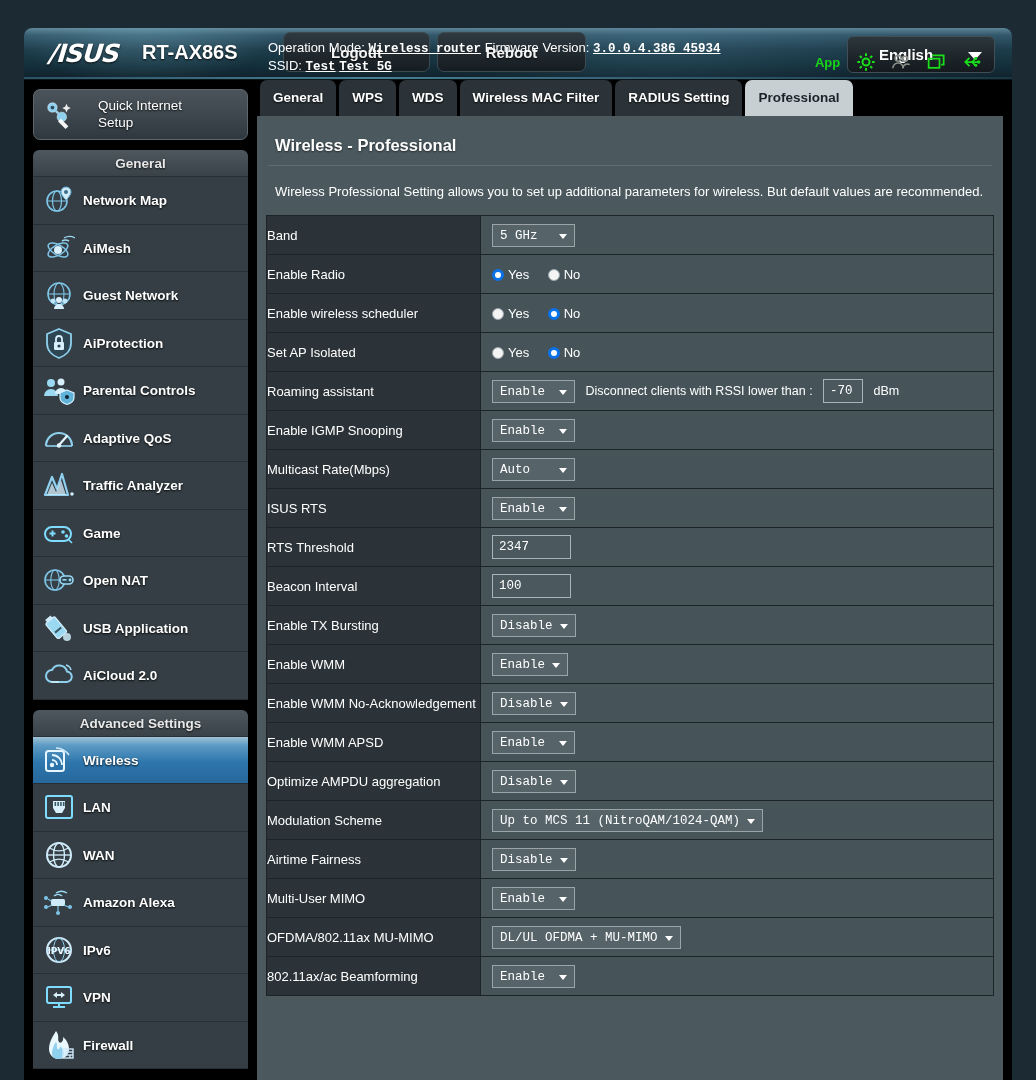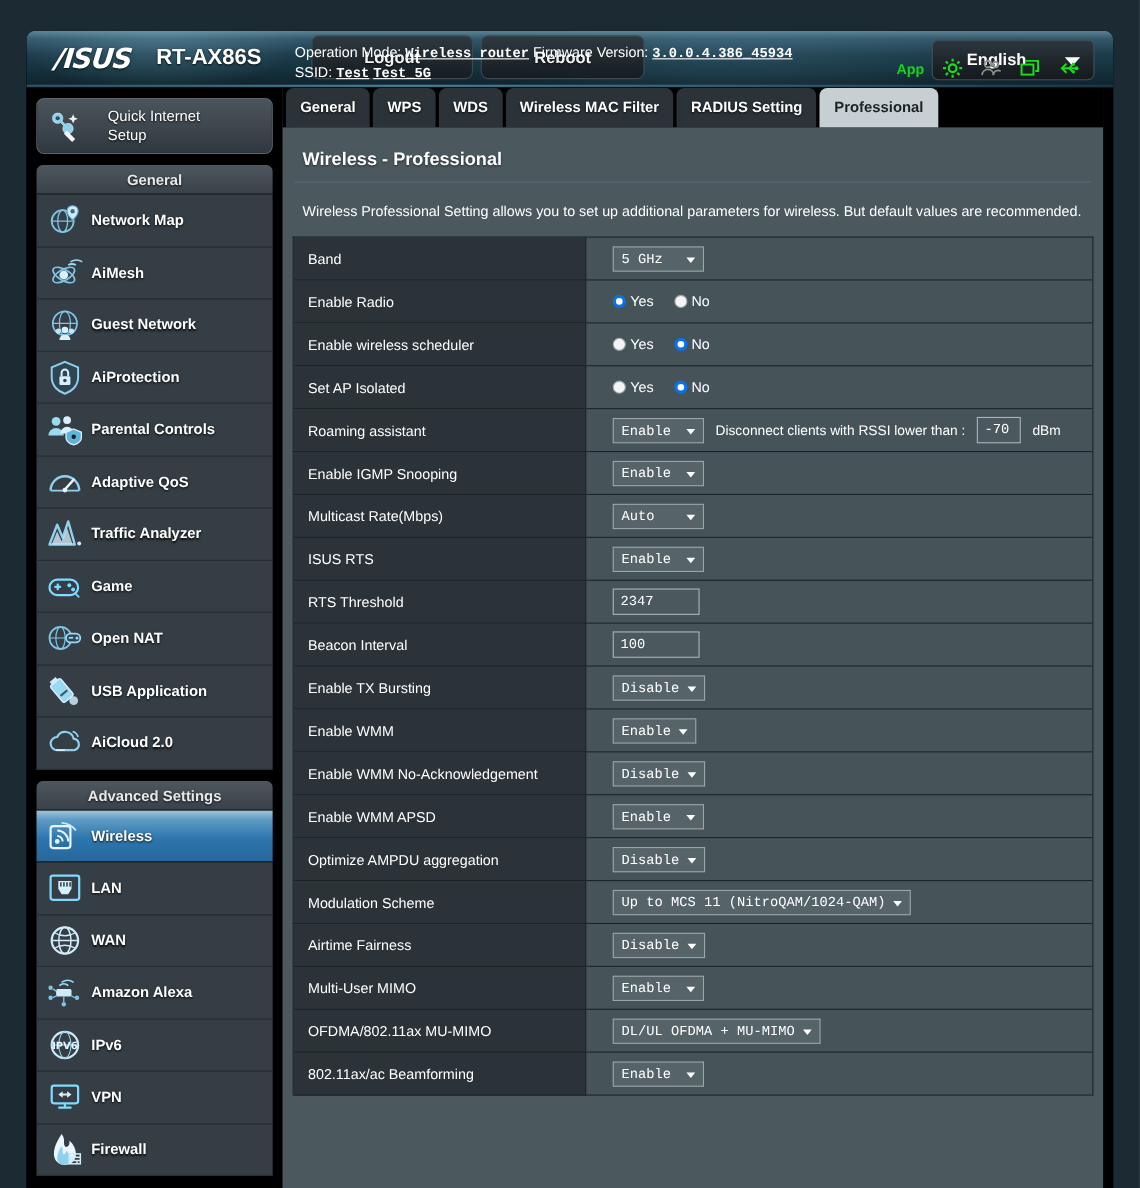--- a/index.html
+++ b/index.html
@@ -238,30 +238,29 @@
     margin-left: 0px;
     border: 1px solid #1d2428;
     table-layout: fixed;
   }
   #settings-table tr { height: 39px; }
   #settings-table td {
     border-bottom: 1px solid #1d2428;
     vertical-align: middle;
   }
   td.lbl-cell {
-    width: 266px;
+    width: 214px;
     background: #2b3338;
-    padding-left: 13px;
     font-size: 13px;
     color: #ffffff;
     border-right: 1px solid #1d2428;
   }
   td.val-cell {
     background: #46545a;
-    padding-left: 24px;
+    padding-left: 11px;
     white-space: nowrap;
   }
 
   
   .radio-wrap { display: inline-block; vertical-align: middle; margin-right: 14px; cursor: pointer; }
   .radio-dot {
     display: inline-block;
     width: 12px; height: 12px;
     border-radius: 50%;
     vertical-align: -2px;

